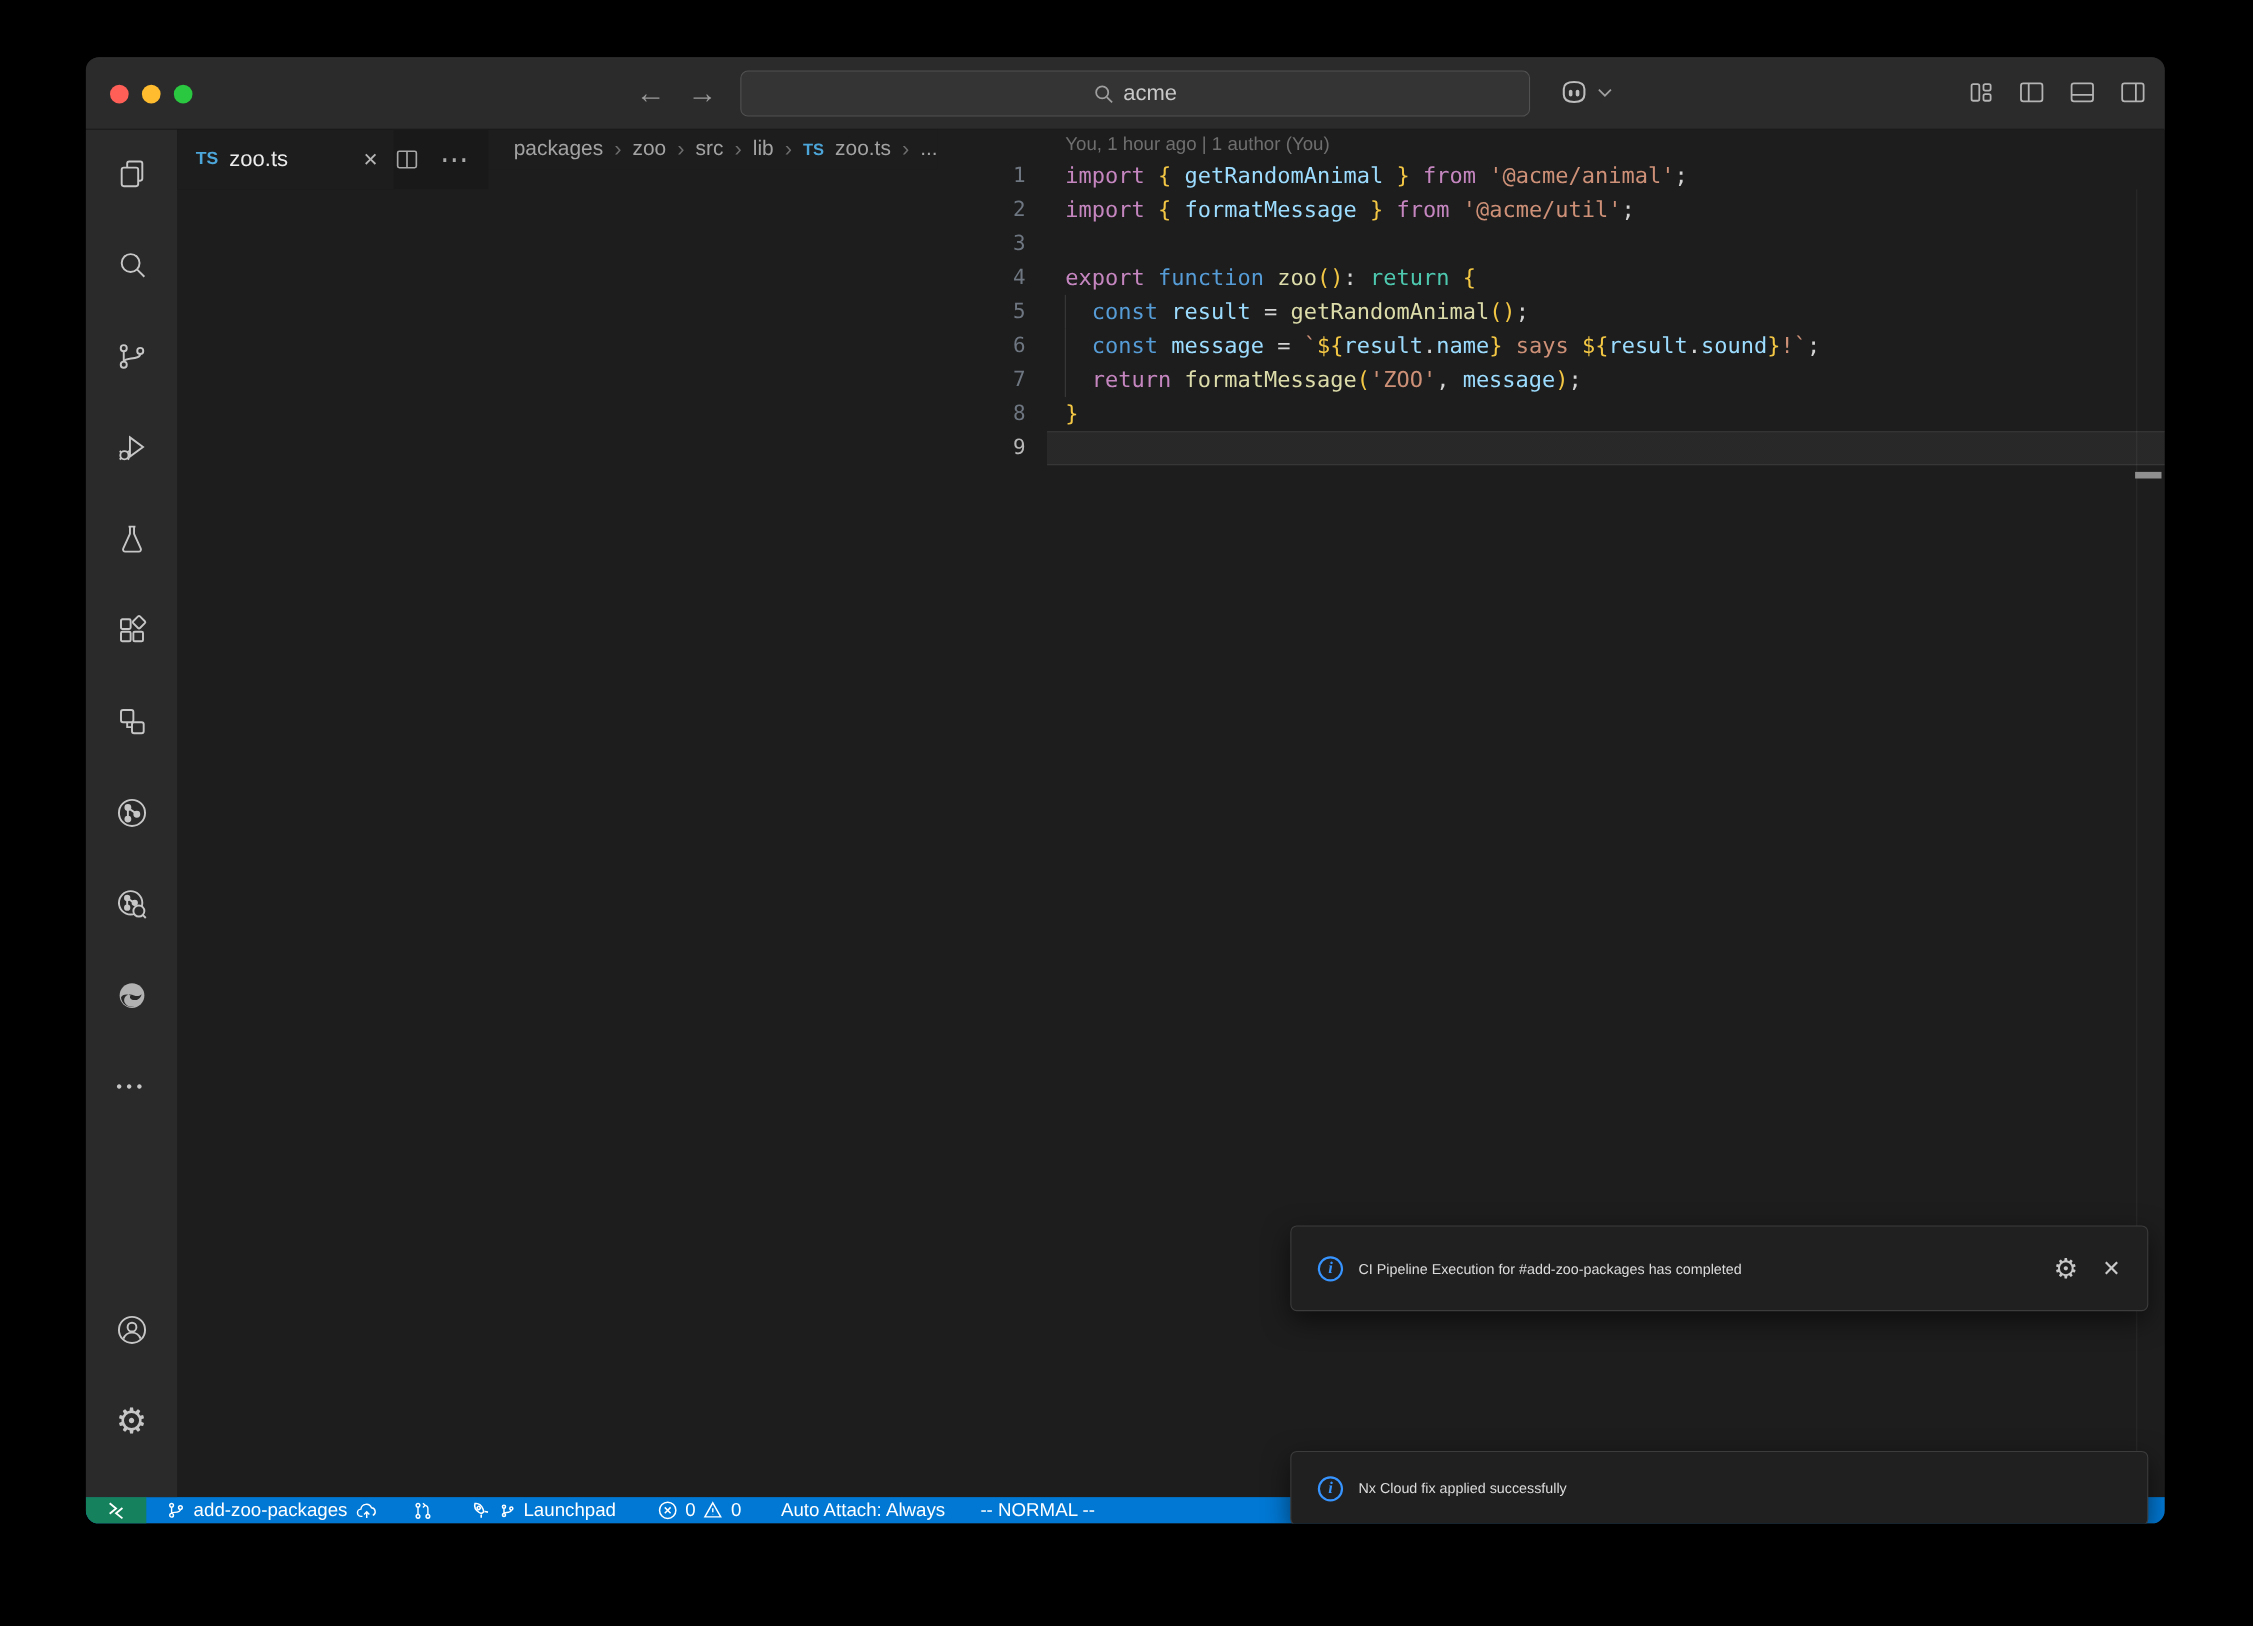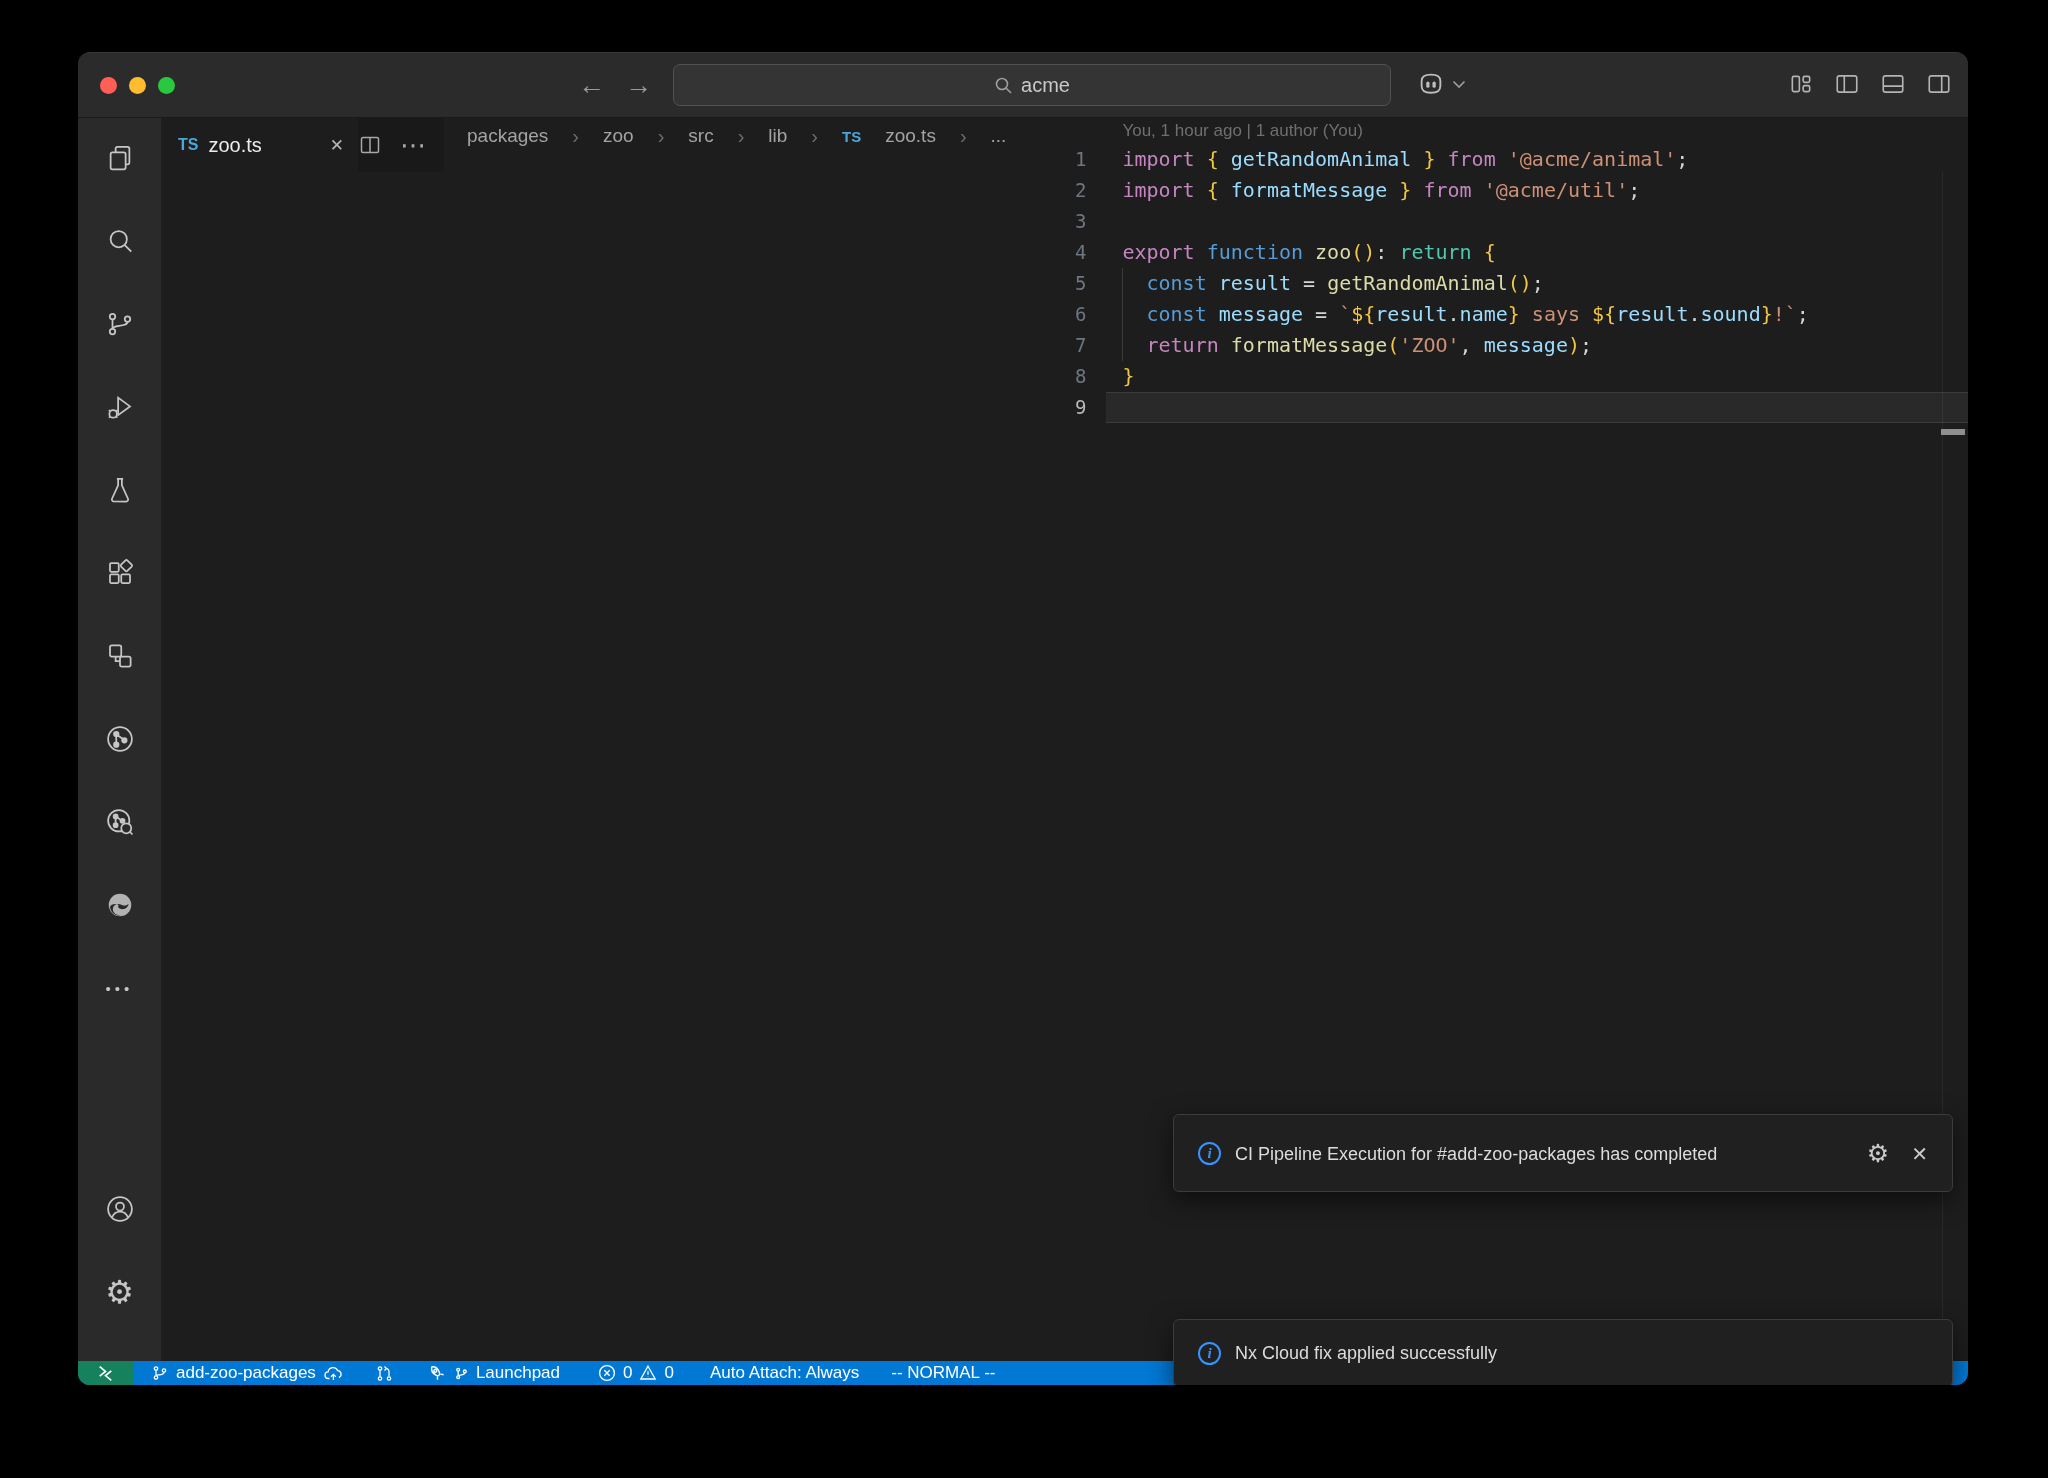--- a/index.html
+++ b/index.html
@@ -37,21 +37,21 @@
 
   .editor-region { flex:1; display:flex; flex-direction:row; position:relative; min-width:0; }
   .tabstrip { height:54px; background:#191919; display:flex; align-items:stretch; flex:none; }
   .tab { width:197px; background:#1d1d1d; display:flex; align-items:center; padding:0 14px 0 17px; gap:10px; }
   .tab-badge { color:#4da6d9; font-weight:bold; font-size:16px; }
   .tab-label { color:#ececec; font-size:20px; }
   .tab-close { margin-left:auto; color:#b5b5b5; font-size:17px; }
   .editor-actions { margin-left:auto; display:flex; align-items:center; gap:18px; padding-right:18px; color:#a8a8a8; }
   .ea-more { font-size:26px; line-height:1; }
 
-  .breadcrumb { height:36px; display:flex; align-items:center; gap:24px; padding-left:23px;
+  .breadcrumb { height:36px; display:flex; align-items:center; gap:10px; padding-left:23px;
                 color:#a3a3a3; font-size:19px; flex:none; background:#1d1d1d; }
   .crumb-sep { color:#6d6d6d; font-size:20px; }
   .bc-badge { color:#4da6d9; font-weight:bold; font-size:15px; }
 
   .code-area { flex:1; position:relative; font-family:"DejaVu Sans Mono", monospace; font-size:20px; }
   .blame { height:26px; line-height:26px; padding-left:116px; color:#6f6f6f; font-size:17px;
            font-family:"Liberation Sans", sans-serif; }
   .line { height:31px; line-height:31px; display:flex; position:relative; white-space:pre; }
   .ln { width:80px; text-align:right; color:#6e7681; flex:none; font-size:19px; }
   .code { padding-left:36px; position:relative; }
@@ -68,21 +68,21 @@
 
   
   .toast { position:absolute; right:15px; width:780px; background:#202020; border:1px solid #3c3c3c;
            border-radius:6px; box-shadow:0 8px 24px rgba(0,0,0,.55); color:#d6d6d6; }
   .toast1 { top:996px; padding:24px 24px 22px 24px; }
   .toast2 { top:1201px; padding:18px 24px; }
   .toast-row { display:flex; align-items:flex-start; gap:14px; }
   .info-circ { width:23px; height:23px; border:2px solid #3794ff; border-radius:50%; color:#3794ff;
                font-family:"Liberation Serif", serif; font-style:italic; font-weight:bold; font-size:15px;
                display:flex; align-items:center; justify-content:center; flex:none; margin-top:3px; }
-  .toast-msg { font-size:18px; line-height:30px; max-width:520px; color:#dcdcdc; }
+  .toast-msg { font-size:13px; line-height:30px; max-width:520px; color:#dcdcdc; }
   .toast-tools { margin-left:auto; display:flex; gap:22px; align-items:center; color:#c9c9c9; }
   .toast-gear { font-family:"DejaVu Sans", sans-serif; font-size:25px; }
   .toast-x { font-size:20px; }
   .toast-foot { display:flex; align-items:center; margin-top:26px; }
   .toast-src { color:#adadad; font-size:19.5px; }
   .toast-btns { margin-left:auto; display:flex; gap:17px; }
   .btn { height:44px; padding:0 20px; font-size:19px; color:#fff; display:flex; align-items:center;
          border-radius:4px; border:none; font-family:"Liberation Sans", sans-serif; }
   .btn.primary { background:#0078d4; }
   .btn.secondary { background:#45494e; }

